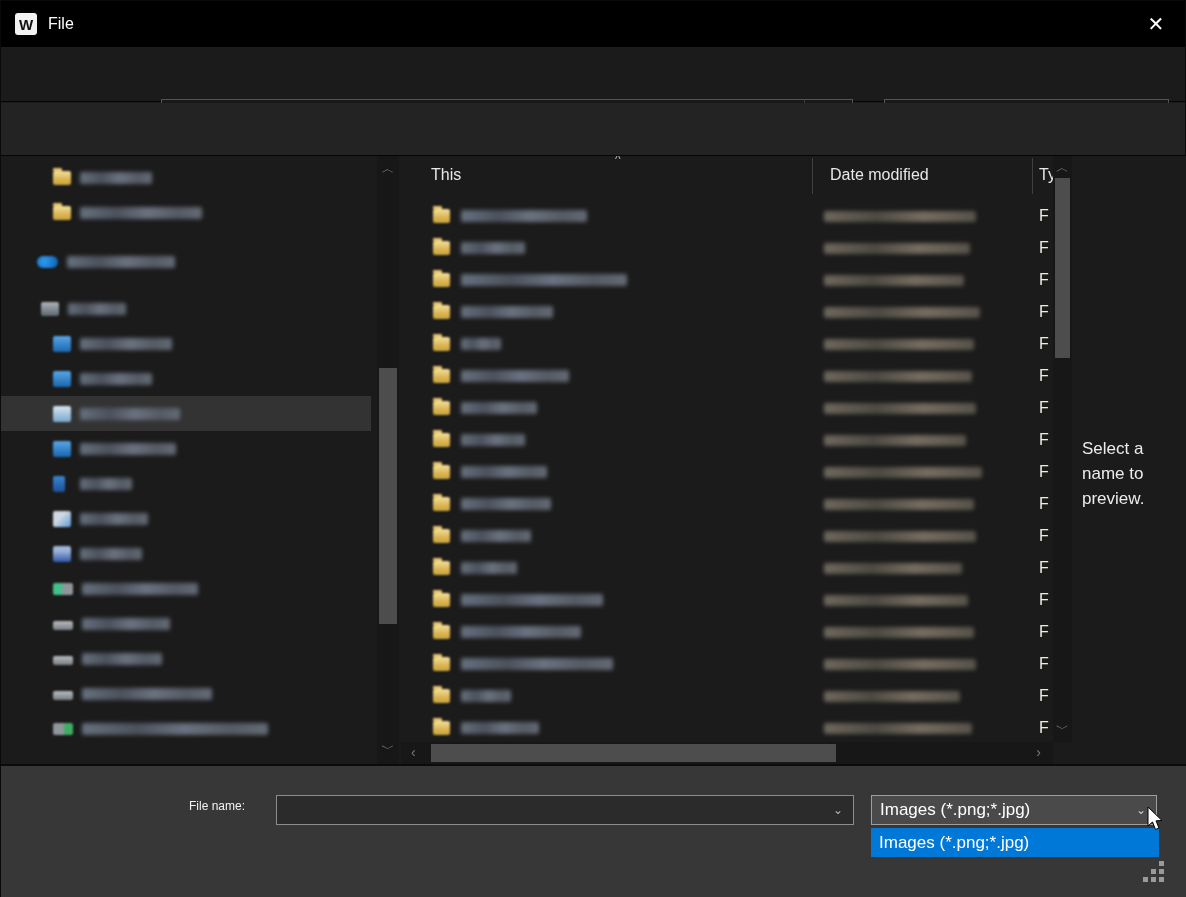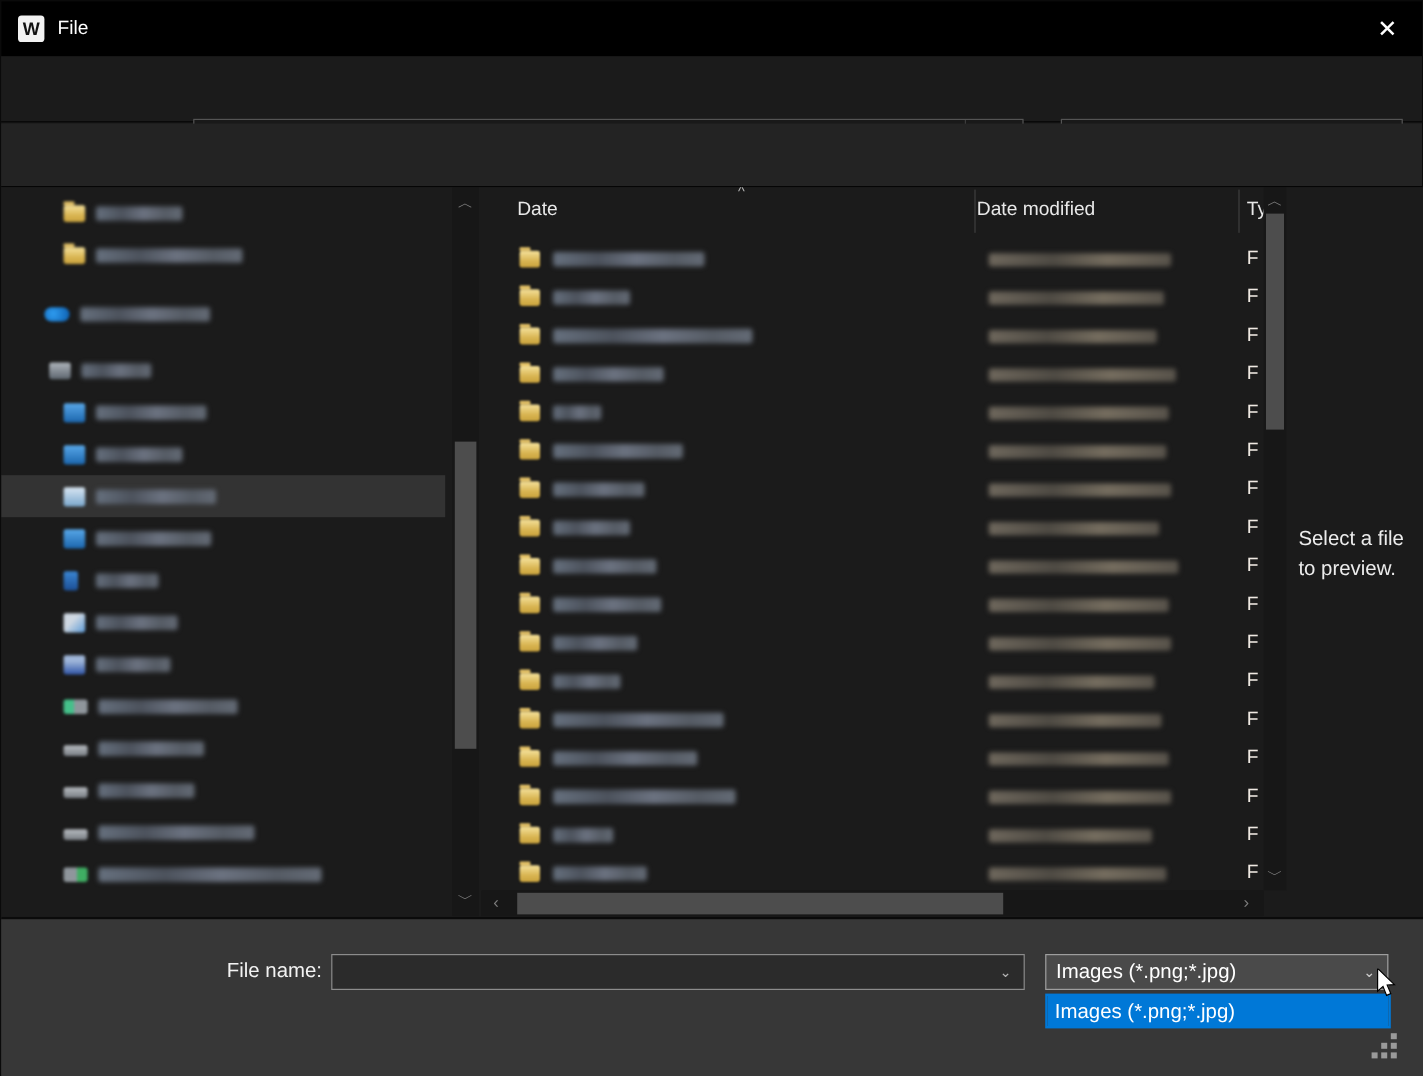--- a/index.html
+++ b/index.html
@@ -97,21 +97,21 @@
   .fl-hscroll { position:absolute; left:400px; top:586px; width:652px; height:22px; background:#171717; }
   .h-arrow { position:absolute; top:2px; color:#7d7d7d; font-size:14px; }
   .h-thumb { position:absolute; left:30px; top:2px; width:405px; height:18px; background:#4d4d4d; }
 
   
   .preview { position:absolute; left:1071px; top:0; width:115px; height:608px; }
   .preview-msg { position:absolute; left:10px; top:280px; width:100px; color:#ececec; font-size:17px; line-height:25px; }
 
   
   .footer { position:absolute; left:0; top:763px; width:1186px; height:134px; background:#373737; border-top:2px solid #0b0b0b; }
-  .fname-label { position:absolute; left:188px; top:33px; color:#f2f2f2; font-size:17px; }
+  .fname-label { position:absolute; left:188px; top:33px; color:#f2f2f2; font-size:12px; }
   .fname-input { position:absolute; left:275px; top:29px; width:578px; height:30px; background:#2b2b2b; border:1px solid #8c8c8c; }
   .fname-input .cv { position:absolute; right:10px; top:7px; color:#b5b5b5; font-size:12px; }
   .ftype-select { position:absolute; left:870px; top:29px; width:286px; height:30px; background:#4a4a4a; border:1px solid #9e9e9e;
                   color:#fff; font-size:17px; display:flex; align-items:center; padding-left:8px; }
   .ftype-select .cv { position:absolute; right:10px; top:7px; color:#d0d0d0; font-size:12px; }
   .dropdown { position:absolute; left:870px; top:62px; width:288px; background:#242424; border:2px solid #0078d7; }
   .dd-item { height:25px; color:#fff; font-size:17px; display:flex; align-items:center; padding-left:6px; }
   .dd-item.selected { background:#0078d7; }
 
   .resize-grip { position:absolute; left:1139px; top:95px; width:24px; height:24px; }
@@ -243,23 +243,23 @@
 
     <div class="sb-scroll">
       <div class="scroll-arrow" style="top:4px;">︿</div>
       <div class="sb-thumb" style="top:212px; height:256px;"></div>
       <div class="scroll-arrow" style="bottom:6px;">﹀</div>
     </div>
 
     <div class="filelist">
       <div class="list-header">
         <span class="sort-caret">^</span>
-        <span style="position:absolute; left:30px; top:10px;">Date</span>
+        <span style="position:absolute; left:30px; top:10px;">This</span>
         <div class="col-divider" style="left:411px;"></div>
-        <span style="position:absolute; left:413px; top:10px;">Date modified</span>
+        <span style="position:absolute; left:429px; top:10px;">Date modified</span>
         <div class="col-divider" style="left:631px;"></div>
         <span style="position:absolute; left:638px; top:10px;">Ty</span>
       </div>
       <div class="rows">
           <div class="frow">
             <span class="folder-icon tree-icon" style="margin: 0px 11px 0px 32px;"></span>
             <span class="redact name" style="width: 126px;"></span>
             <span class="redact date" style="width: 152px;"></span>
             <span class="ftype">F</span>
           </div>
@@ -368,21 +368,21 @@
       <div class="scroll-arrow" style="bottom:4px;">﹀</div>
     </div>
 
     <div class="fl-hscroll">
       <div class="h-arrow" style="left:10px;">‹</div>
       <div class="h-thumb"></div>
       <div class="h-arrow" style="right:12px;">›</div>
     </div>
 
     <div class="preview">
-      <div class="preview-msg">Select a file to preview.</div>
+      <div class="preview-msg">Select a name to preview.</div>
     </div>
   </div>
 
   <div class="footer">
     <div class="fname-label">File name:</div>
     <div class="fname-input">
       <span style="color:#fff; font-size:16px;"></span>
       <span class="cv">⌄</span>
     </div>
     <div class="ftype-select">

